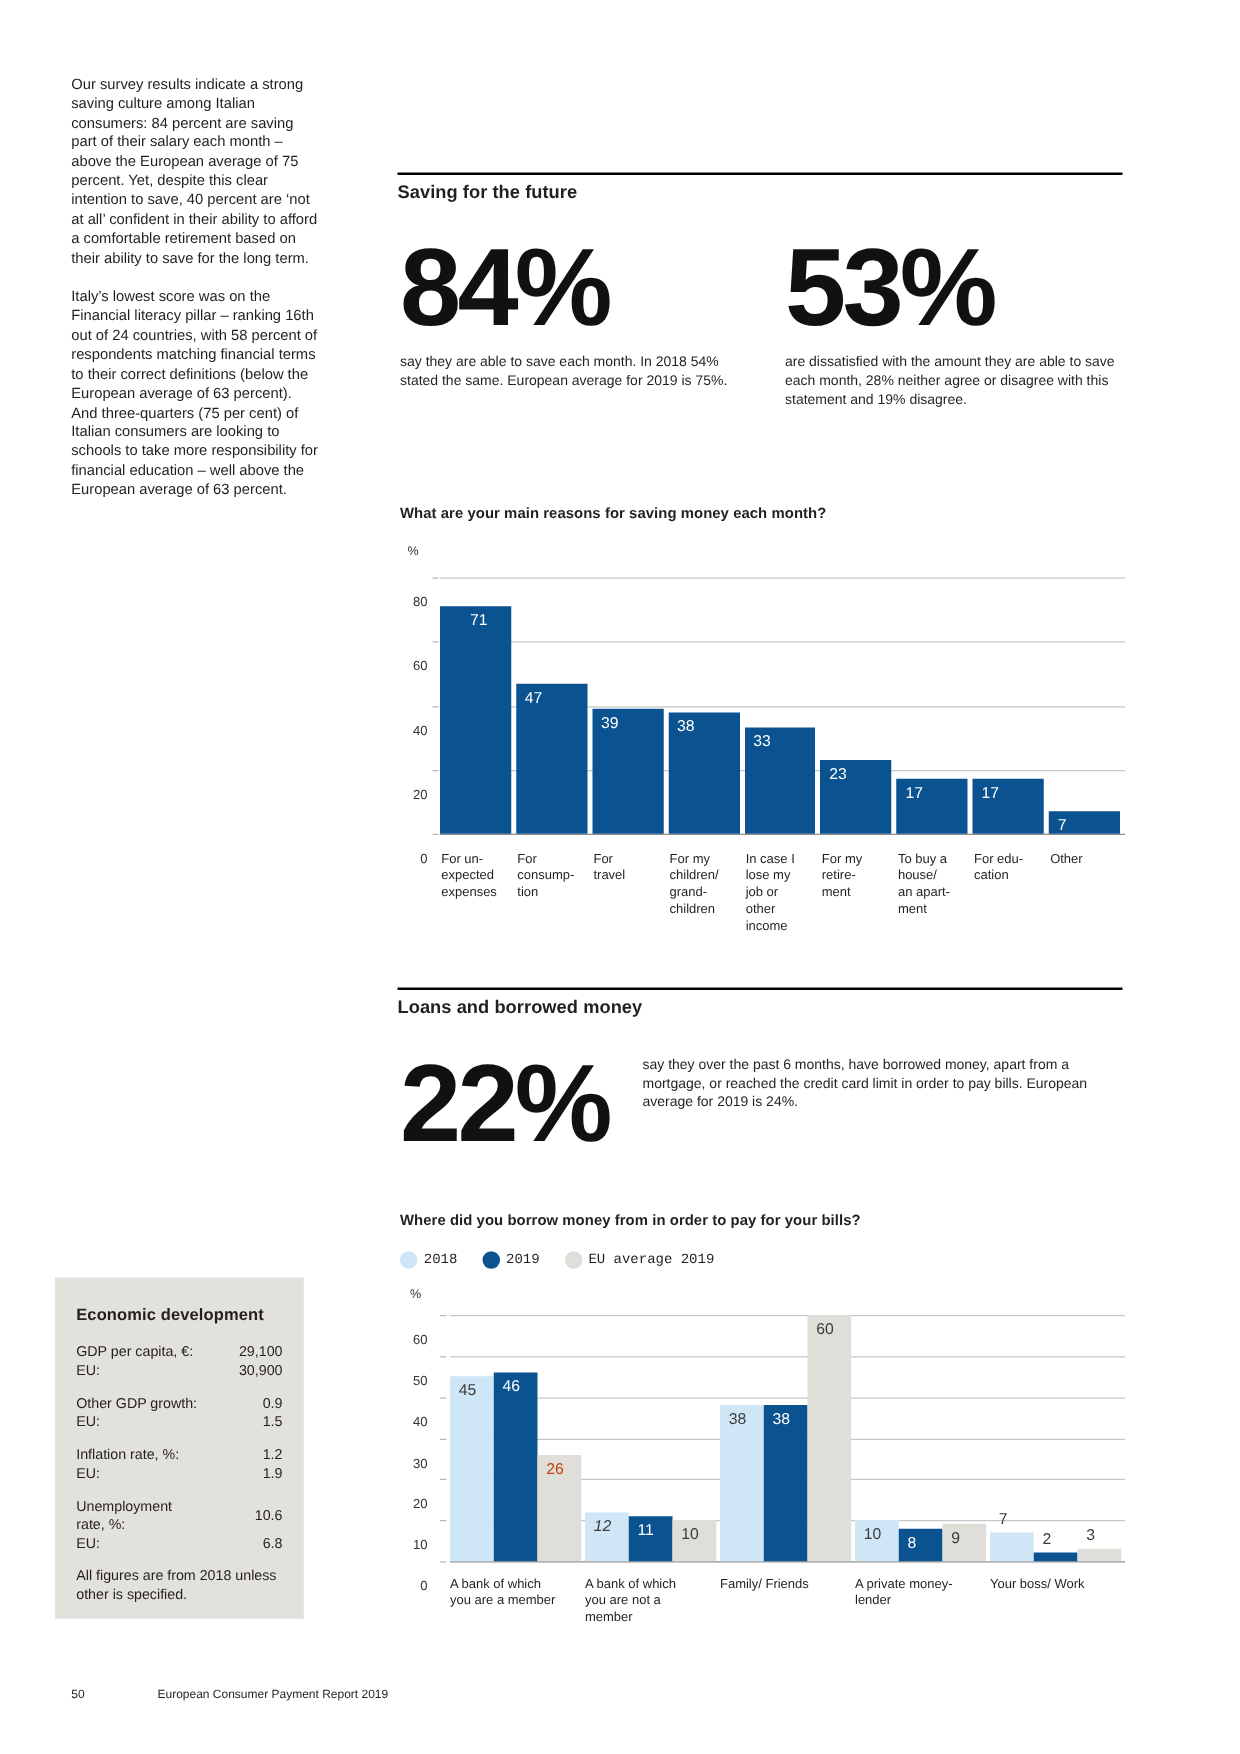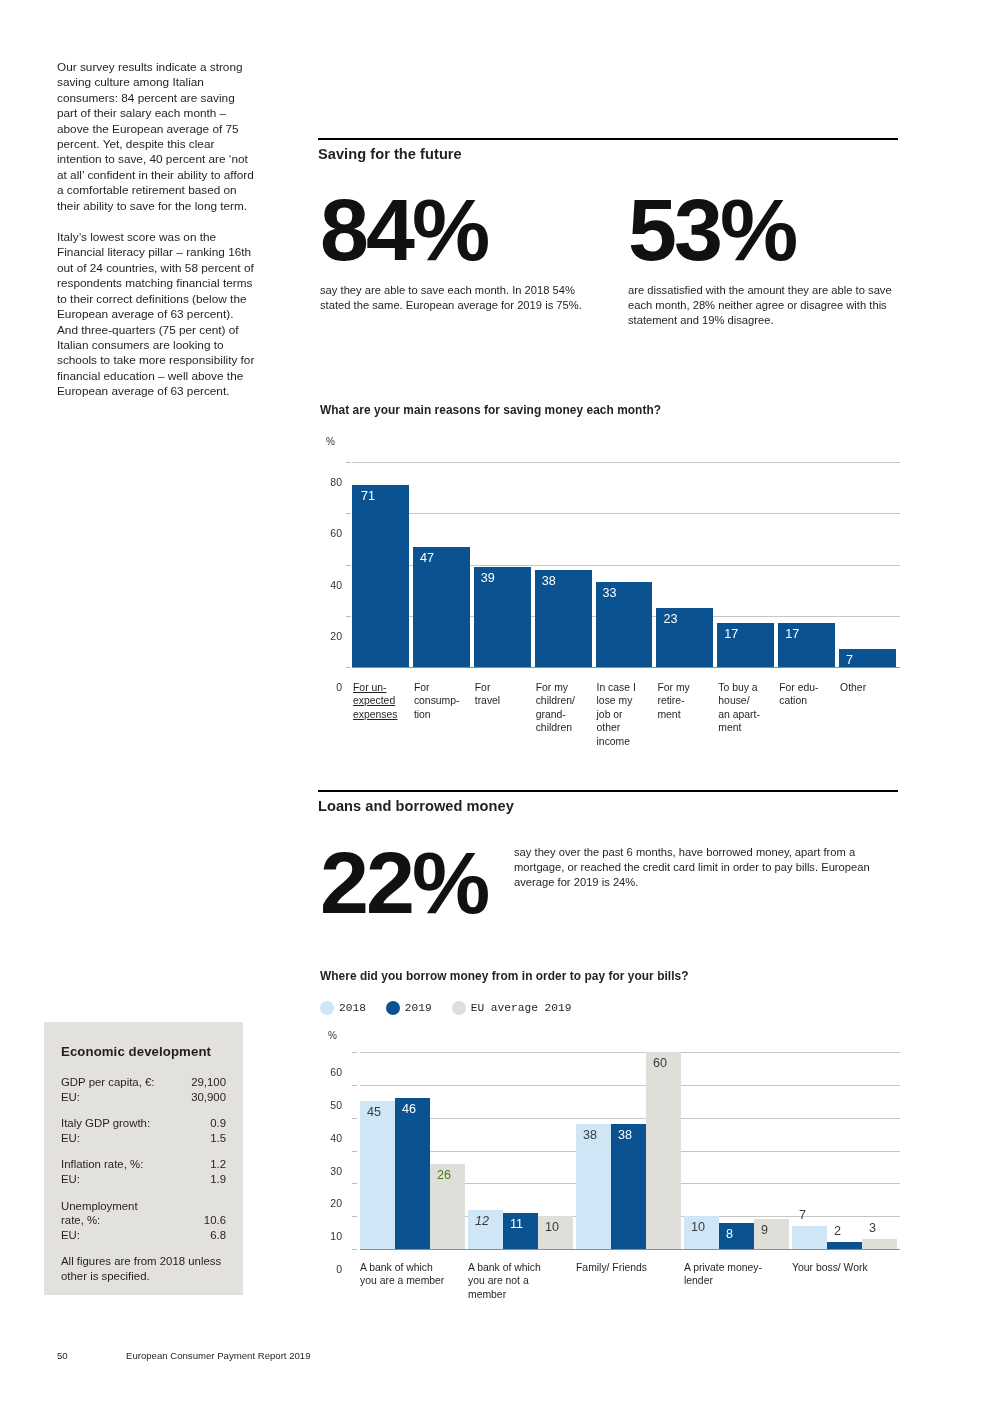--- a/index.html
+++ b/index.html
@@ -94,42 +94,42 @@
         <span class="v">29,100</span>
       </div>
       <div class="econ-row">
         <span class="k">EU:</span>
         <span class="v">30,900</span>
       </div>
     </div>
 
     <div class="econ-group">
       <div class="econ-row">
-        <span class="k">Italy GDP growth:</span>
+        <span class="k">Other GDP growth:</span>
         <span class="v">0.9</span>
       </div>
       <div class="econ-row">
         <span class="k">EU:</span>
         <span class="v">1.5</span>
       </div>
     </div>
 
     <div class="econ-group">
       <div class="econ-row">
         <span class="k">Inflation rate, %:</span>
         <span class="v">1.2</span>
       </div>
       <div class="econ-row">
         <span class="k">EU:</span>
         <span class="v">1.9</span>
       </div>
     </div>
 
     <div class="econ-group">
-      <div class="econ-row" style="align-items:flex-end">
+      <div class="econ-row" style="align-items:center">
         <span class="k">Unemployment
 rate, %:</span>
         <span class="v">10.6</span>
       </div>
       <div class="econ-row">
         <span class="k">EU:</span>
         <span class="v">6.8</span>
       </div>
     </div>
 
@@ -169,22 +169,22 @@
         <div class="ytickdash" style="left: 28px; top: 132.5px;"></div>
         <div class="ytick" style="left: 0px; top: 125.5px;">40</div>
         <div class="gridline" style="left: 34px; top: 81.25px; width: 548px;"></div>
         <div class="ytickdash" style="left: 28px; top: 81.25px;"></div>
         <div class="ytick" style="left: 0px; top: 74.25px;">60</div>
         <div class="gridline" style="left: 34px; top: 30px; width: 548px;"></div>
         <div class="ytickdash" style="left: 28px; top: 30px;"></div>
         <div class="ytick" style="left: 0px; top: 23px;">80</div>
         <div class="axisline" style="left: 34px; top: 235px; width: 548px; background: rgb(141, 141, 141);"></div>
         <div class="bar" style="left: 34px; top: 53.0625px; width: 56.8889px; height: 181.938px; background: rgb(11, 82, 144); bottom: auto;"></div>
-        <div class="barval" style="left: 43px; top: 57.0625px; color: rgb(255, 255, 255);">71</div>
-        <div class="xlabel" style="left: 35px; top: 249px; width: 58.8889px; white-space: pre-line; text-decoration: underline;">For un-
+        <div class="barval" style="left: 58px; top: 57.0625px; color: rgb(255, 255, 255);">71</div>
+        <div class="xlabel" style="left: 35px; top: 249px; width: 58.8889px; white-space: pre-line;">For un-
 expected
 expenses</div>
         <div class="bar" style="left: 94.8889px; top: 114.562px; width: 56.8889px; height: 120.438px; background: rgb(11, 82, 144); bottom: auto;"></div>
         <div class="barval" style="left: 101.889px; top: 118.562px; color: rgb(255, 255, 255);">47</div>
         <div class="xlabel" style="left: 95.8889px; top: 249px; width: 58.8889px; white-space: pre-line;">For
 consump-
 tion</div>
         <div class="bar" style="left: 155.778px; top: 135.062px; width: 56.8889px; height: 99.9375px; background: rgb(11, 82, 144); bottom: auto;"></div>
         <div class="barval" style="left: 162.778px; top: 139.062px; color: rgb(255, 255, 255);">39</div>
         <div class="xlabel" style="left: 156.778px; top: 249px; width: 58.8889px; white-space: pre-line;">For
@@ -269,21 +269,21 @@
         <div class="ytick" style="left: 0px; top: 47.8333px;">50</div>
         <div class="gridline" style="left: 42px; top: 22px; width: 540px;"></div>
         <div class="ytickdash" style="left: 34px; top: 22px;"></div>
         <div class="ytick" style="left: 0px; top: 15px;">60</div>
         <div class="axisline" style="left: 42px; top: 219px; width: 540px;"></div>
         <div class="bar" style="left: 42px; top: 71.25px; width: 35px; height: 147.75px; background: rgb(207, 230, 247); bottom: auto;"></div>
         <div class="barval" style="left: 49px; top: 75.25px; color: rgb(59, 59, 59);">45</div>
         <div class="bar" style="left: 77px; top: 67.9667px; width: 35px; height: 151.033px; background: rgb(11, 82, 144); bottom: auto;"></div>
         <div class="barval" style="left: 84px; top: 71.9667px; color: rgb(255, 255, 255);">46</div>
         <div class="bar" style="left: 112px; top: 133.633px; width: 35px; height: 85.3667px; background: rgb(224, 222, 216); bottom: auto;"></div>
-        <div class="barval" style="left: 119px; top: 137.633px; color: #4d7c0f;">26</div>
+        <div class="barval" style="left: 119px; top: 137.633px; color: #c2410c;">26</div>
         <div class="xlabel" style="left: 42px; top: 231px; width: 102px; white-space: pre-line;">A bank of which
 you are a member</div>
         <div class="bar" style="left: 150px; top: 179.6px; width: 35px; height: 39.4px; background: rgb(207, 230, 247); bottom: auto;"></div>
         <div class="barval" style="left: 157px; top: 183.6px; color: rgb(59, 59, 59); font-style: italic;">12</div>
         <div class="bar" style="left: 185px; top: 182.883px; width: 35px; height: 36.1167px; background: rgb(11, 82, 144); bottom: auto;"></div>
         <div class="barval" style="left: 192px; top: 186.883px; color: rgb(255, 255, 255);">11</div>
         <div class="bar" style="left: 220px; top: 186.167px; width: 35px; height: 32.8333px; background: rgb(224, 222, 216); bottom: auto;"></div>
         <div class="barval" style="left: 227px; top: 190.167px; color: rgb(59, 59, 59);">10</div>
         <div class="xlabel" style="left: 150px; top: 231px; width: 102px; white-space: pre-line;">A bank of which
 you are not a

